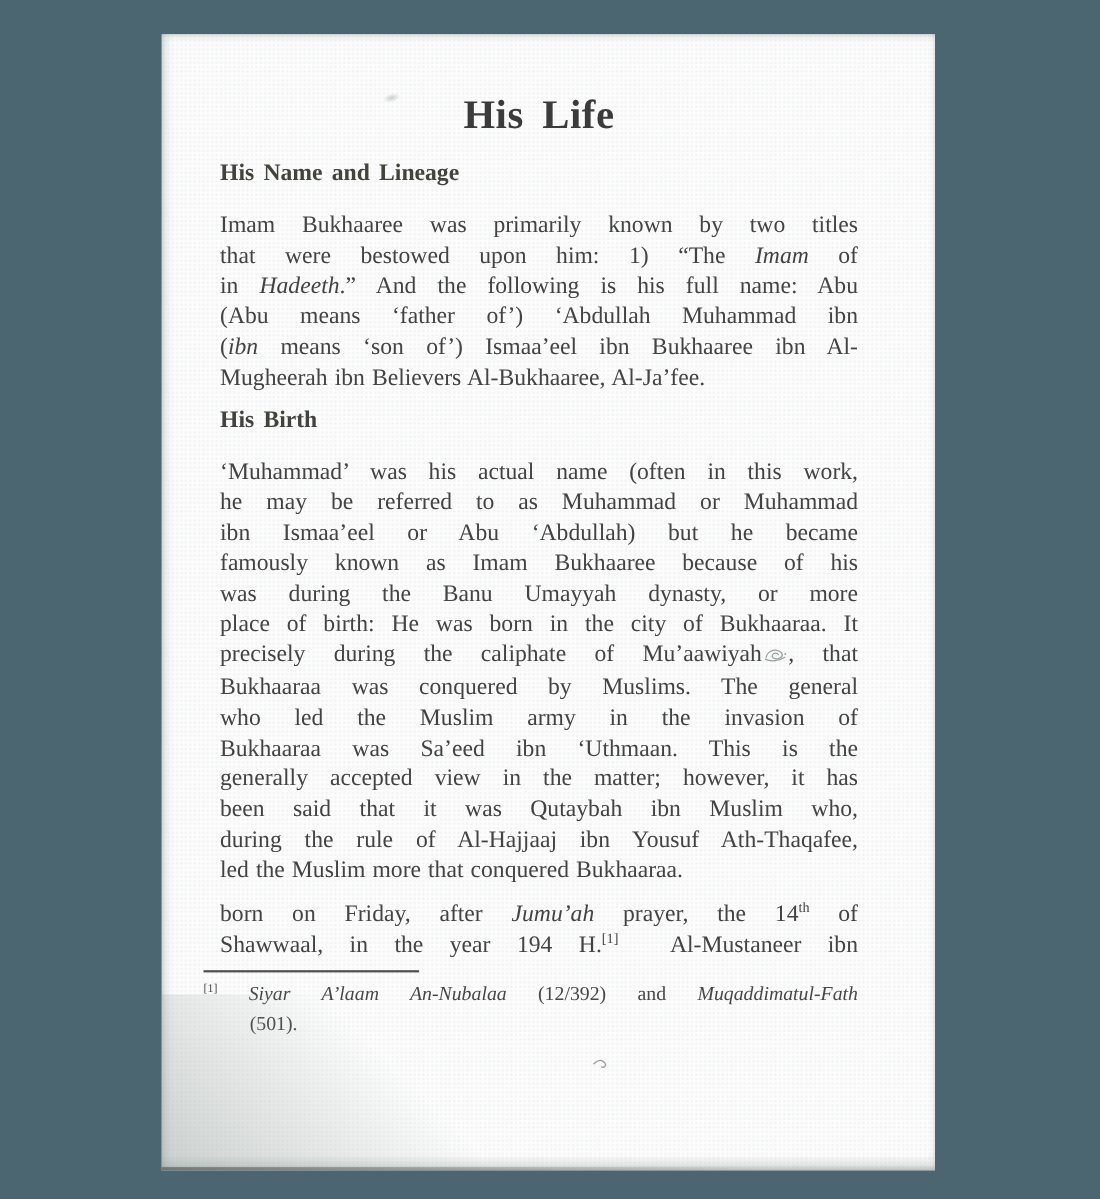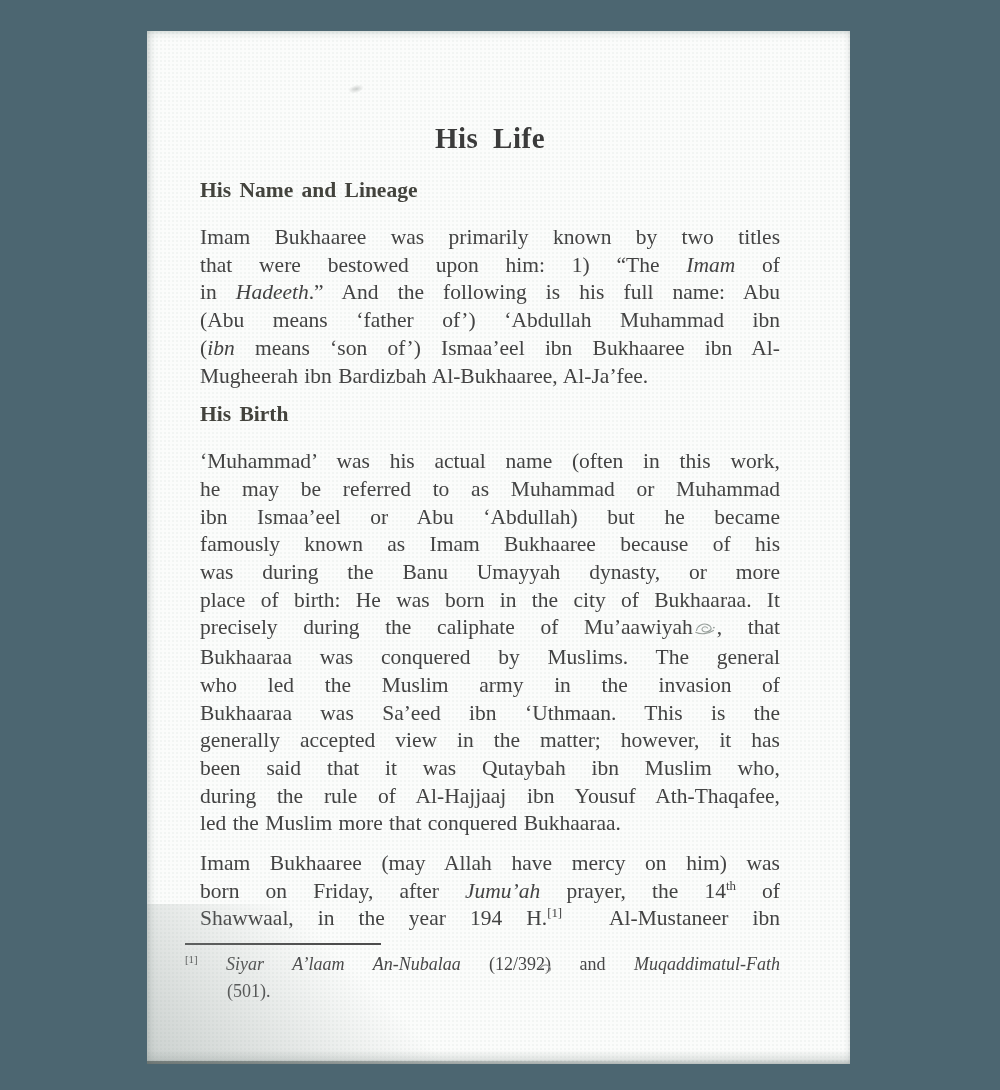--- a/index.html
+++ b/index.html
@@ -37,22 +37,22 @@
     position: absolute; left: 0; bottom: 0; height: 3px; width: 78%;
     background: linear-gradient(to right, rgba(66,76,74,0.55), rgba(66,76,74,0.0));
     pointer-events: none;
   }
   .content {
     position: absolute; left: 53px; top: 0;
     width: 580px;
     color: #434343;
   }
   .doc-title {
-    margin-top: 90px;
-    font-size: 29px; line-height: 34px;
+    margin-top: 57px;
+    font-size: 37px; line-height: 34px;
     font-weight: bold;
     color: #3b3b3b;
     text-align: center;
     letter-spacing: 0.5px;
     word-spacing: 7px;
   }
   .block-heading {
     margin-top: 23px;
     font-size: 21.5px; line-height: 24px;
     font-weight: bold;
@@ -120,21 +120,21 @@
   <div class="content">
     <div class="doc-title">His Life</div>
     <div id="doc-body">
         <div class="block-heading">His Name and Lineage</div>
         <div class="block-paragraph">
           <div class="line just"><span>Imam Bukhaaree was primarily known by two titles</span></div>
           <div class="line just"><span>that were bestowed upon him: 1) “The </span><em>Imam</em><span> of</span></div>
           <div class="line just"><span>in </span><em>Hadeeth</em><span>.” And the following is his full name: Abu</span></div>
           <div class="line just"><span>(Abu means ‘father of’) ‘Abdullah Muhammad ibn</span></div>
           <div class="line just"><span>(</span><em>ibn</em><span> means ‘son of’) Ismaa’eel ibn Bukhaaree ibn Al-</span></div>
-          <div class="line"><span>Mugheerah ibn Bardizbah Al-Bukhaaree, Al-Ja’fee.</span></div>
+          <div class="line"><span>Mugheerah ibn Believers Al-Bukhaaree, Al-Ja’fee.</span></div>
         </div>
         <div class="block-heading">His Birth</div>
         <div class="block-paragraph">
           <div class="line just"><span>‘Muhammad’ was his actual name (often in this work,</span></div>
           <div class="line just"><span>he may be referred to as Muhammad or Muhammad</span></div>
           <div class="line just"><span>ibn Ismaa’eel or Abu ‘Abdullah) but he became</span></div>
           <div class="line just"><span>famously known as Imam Bukhaaree because of his</span></div>
           <div class="line just"><span>was during the Banu Umayyah dynasty, or more</span></div>
           <div class="line just"><span>place of birth: He was born in the city of Bukhaaraa. It</span></div>
           <div class="line just"><span>precisely during the caliphate of Mu’aawiyah</span><span class="honorific"><svg width="22" height="16" viewBox="0 0 26 18" aria-hidden="true">
@@ -146,21 +146,20 @@
               </svg></span><span>, that</span></div>
           <div class="line just"><span>Bukhaaraa was conquered by Muslims. The general</span></div>
           <div class="line just"><span>who led the Muslim army in the invasion of</span></div>
           <div class="line just"><span>Bukhaaraa was Sa’eed ibn ‘Uthmaan. This is the</span></div>
           <div class="line just"><span>generally accepted view in the matter; however, it has</span></div>
           <div class="line just"><span>been said that it was Qutaybah ibn Muslim who,</span></div>
           <div class="line just"><span>during the rule of Al-Hajjaaj ibn Yousuf Ath-Thaqafee,</span></div>
           <div class="line"><span>led the Muslim more that conquered Bukhaaraa.</span></div>
         </div>
         <div class="block-paragraph">
-          <div class="line just"><span>Imam Bukhaaree (may Allah have mercy on him) was</span></div>
           <div class="line just"><span>born on Friday, after </span><em>Jumu’ah</em><span> prayer, the 14</span><sup>th</sup><span> of</span></div>
           <div class="line just"><span>Shawwaal, in the year 194 H.</span><sup>[1]</sup><span>&nbsp; Al-Mustaneer ibn</span></div>
         </div>
       </div>
     <div class="footnote">
       <div class="footnote-rule"></div>
       <div id="footnote-lines">
           <div class="line just"><sup>[1]</sup><span> </span><em>Siyar A’laam An-Nubalaa</em><span> (12/392) and </span><em>Muqaddimatul-Fath</em></div>
           <div class="line fn-indent"><span>(501).</span></div>
         </div>

